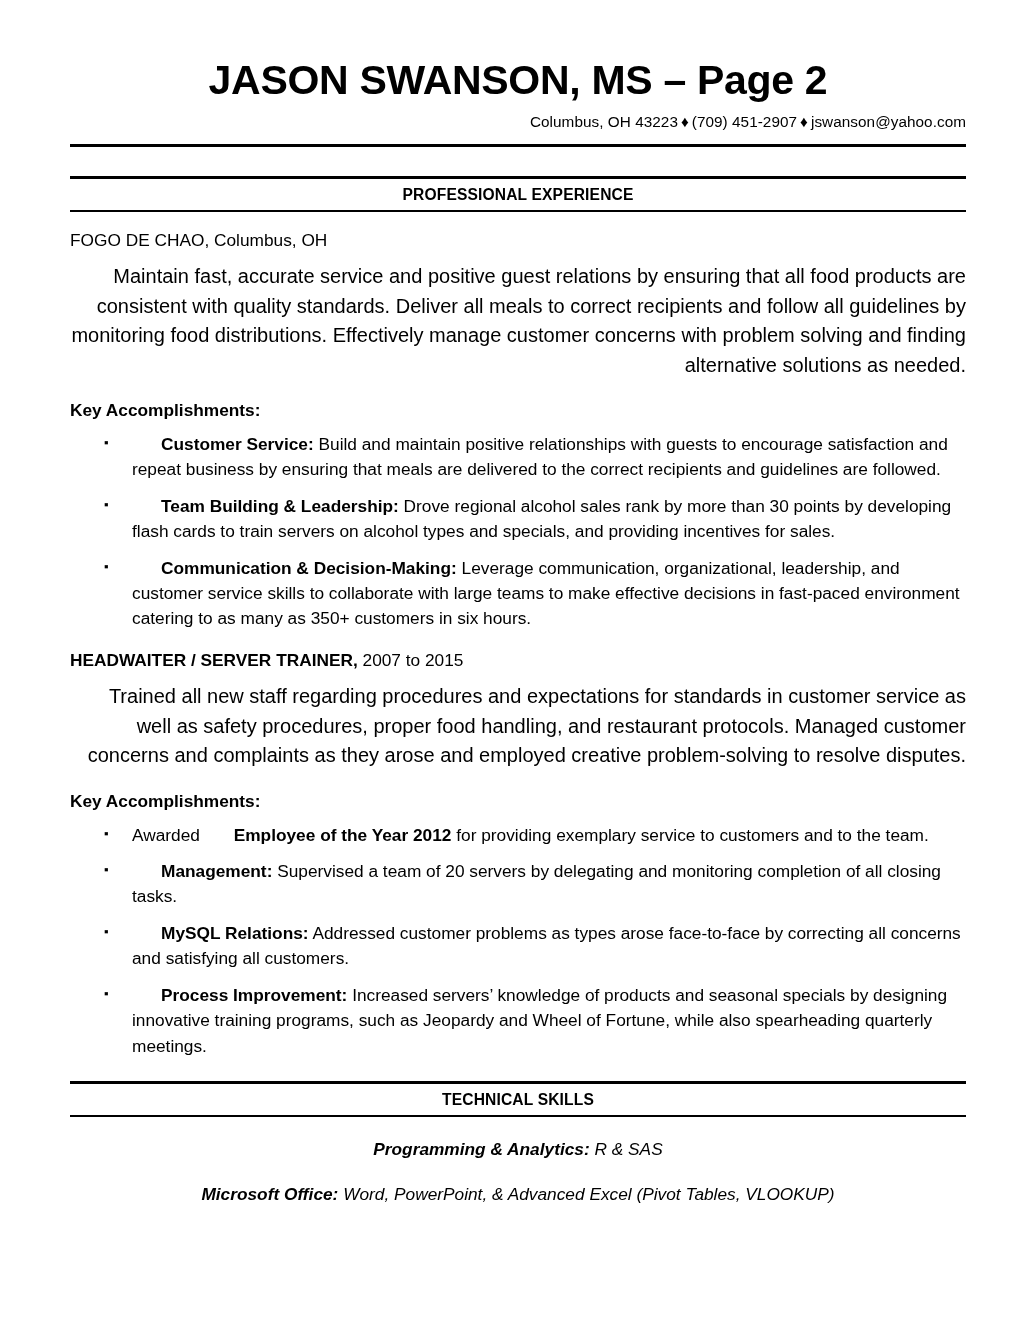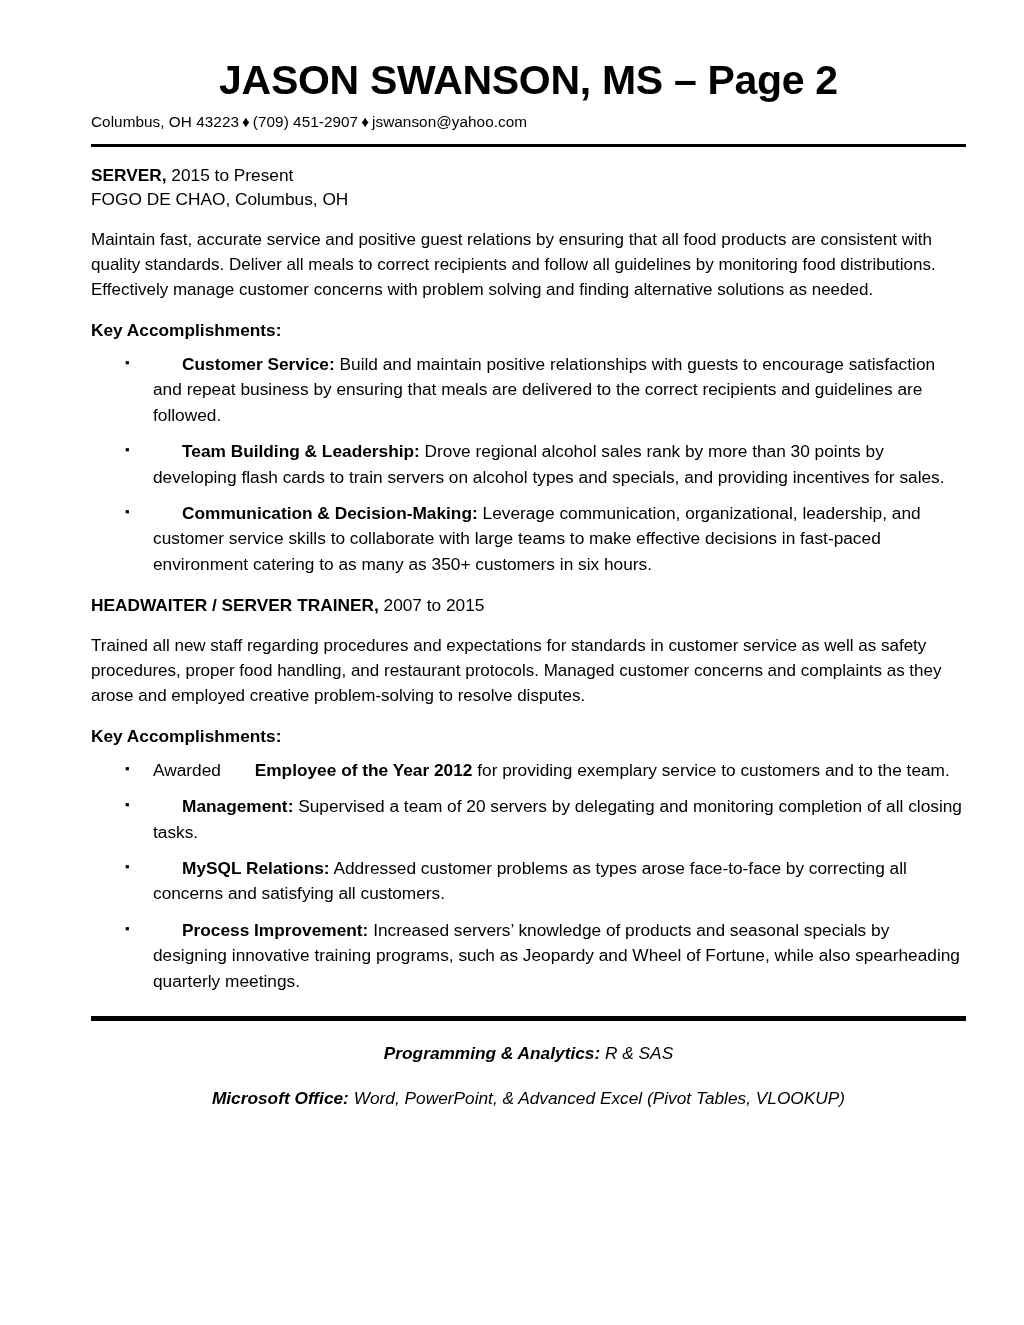--- a/index.html
+++ b/index.html
@@ -12,35 +12,35 @@
     width: 1024px;
     height: 1325px;
     font-family: "Liberation Sans", sans-serif;
     color: #000000;
     -webkit-font-smoothing: antialiased;
   }
   .page {
     box-sizing: border-box;
     width: 1024px;
     height: 1325px;
-    padding: 46px 58px 0 91px;
+    padding: 46px 58px 0 70px;
     position: relative;
   }
 
   
   .doc-title {
     text-align: center;
     font-size: 41px;
     font-weight: bold;
     letter-spacing: -0.3px;
     line-height: 1.12;
     margin: 12px 0 0 0;
   }
   .contact-line {
-    text-align: left;
+    text-align: right;
     font-size: 15.3px;
     line-height: 1.3;
     margin: 8px 0 0 0;
     letter-spacing: 0.05px;
   }
   .contact-sep {
     padding: 0 3px;
   }
 
   
@@ -75,24 +75,24 @@
   .job-title {
     font-size: 17.3px;
     line-height: 1.42;
   }
   .job-title strong { font-weight: bold; }
   .job-company {
     font-size: 17.3px;
     line-height: 1.42;
   }
   .job-summary {
-    font-size: 17px;
+    font-size: 20px;
     line-height: 1.47;
-    margin-top: 16px;
-    text-align: left;
+    margin-top: 10px;
+    text-align: right;
   }
   .accomp-label {
     font-size: 17.3px;
     font-weight: bold;
     margin-top: 15px;
   }
 
   
   ul.bullets {
     list-style: none;
@@ -139,25 +139,27 @@
 <div class="page">
 
   <h1 class="doc-title">JASON SWANSON, MS – Page 2</h1>
 
   <div class="contact-line">
     <span>Columbus, OH 43223</span><span class="contact-sep">♦</span><span>(709) 451-2907</span><span class="contact-sep">♦</span><span>jswanson@yahoo.com</span>
   </div>
 
   <hr class="rule rule-top">
 
+  <div class="section-band">
+    <hr class="rule">
+    <div class="section-title">PROFESSIONAL EXPERIENCE</div>
+    <hr class="rule rule-thin">
+  </div>
 
   <div class="job">
-    <div class="job-title">
-      <strong>SERVER,</strong><span> 2015 to Present</span>
-    </div>
     <div class="job-company">FOGO DE CHAO, Columbus, OH</div>
     <p class="job-summary">Maintain fast, accurate service and positive guest relations by ensuring that all food products are consistent with quality standards. Deliver all meals to correct recipients and follow all guidelines by monitoring food distributions. Effectively manage customer concerns with problem solving and finding alternative solutions as needed.</p>
     <div class="accomp-label">Key Accomplishments:</div>
 
     <ul class="bullets">
       <li>
         <span class="marker">▪</span><b>Customer Service:</b><span> Build and maintain positive relationships with guests to encourage satisfaction and repeat business by ensuring that meals are delivered to the correct recipients and guidelines are followed.</span>
       </li>
       <li>
         <span class="marker">▪</span><b>Team Building &amp; Leadership:</b><span> Drove regional alcohol sales rank by more than 30 points by developing flash cards to train servers on alcohol types and specials, and providing incentives for sales.</span>
@@ -186,20 +188,21 @@
         <span class="marker">▪</span><b>MySQL Relations:</b><span> Addressed customer problems as types arose face-to-face by correcting all concerns and satisfying all customers.</span>
       </li>
       <li>
         <span class="marker">▪</span><b>Process Improvement:</b><span> Increased servers’ knowledge of products and seasonal specials by designing innovative training programs, such as Jeopardy and Wheel of Fortune, while also spearheading quarterly meetings.</span>
       </li>
     </ul>
   </div>
 
   <div class="section-band tech">
     <hr class="rule">
+    <div class="section-title">TECHNICAL SKILLS</div>
     <hr class="rule rule-thin">
   </div>
 
   <div class="skills">
     <div class="skill-line">
       <b>Programming &amp; Analytics:</b><span> R &amp; SAS</span>
     </div>
     <div class="skill-line">
       <b>Microsoft Office:</b><span> Word, PowerPoint, &amp; Advanced Excel (Pivot Tables, VLOOKUP)</span>
     </div>

